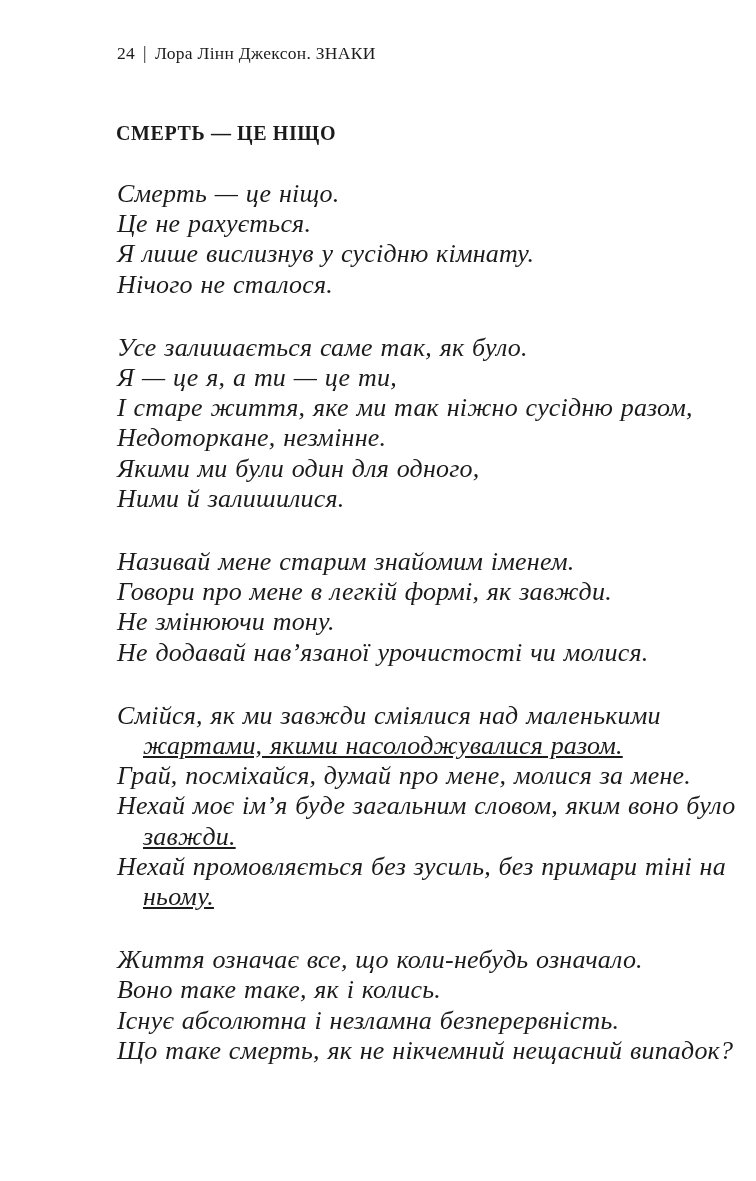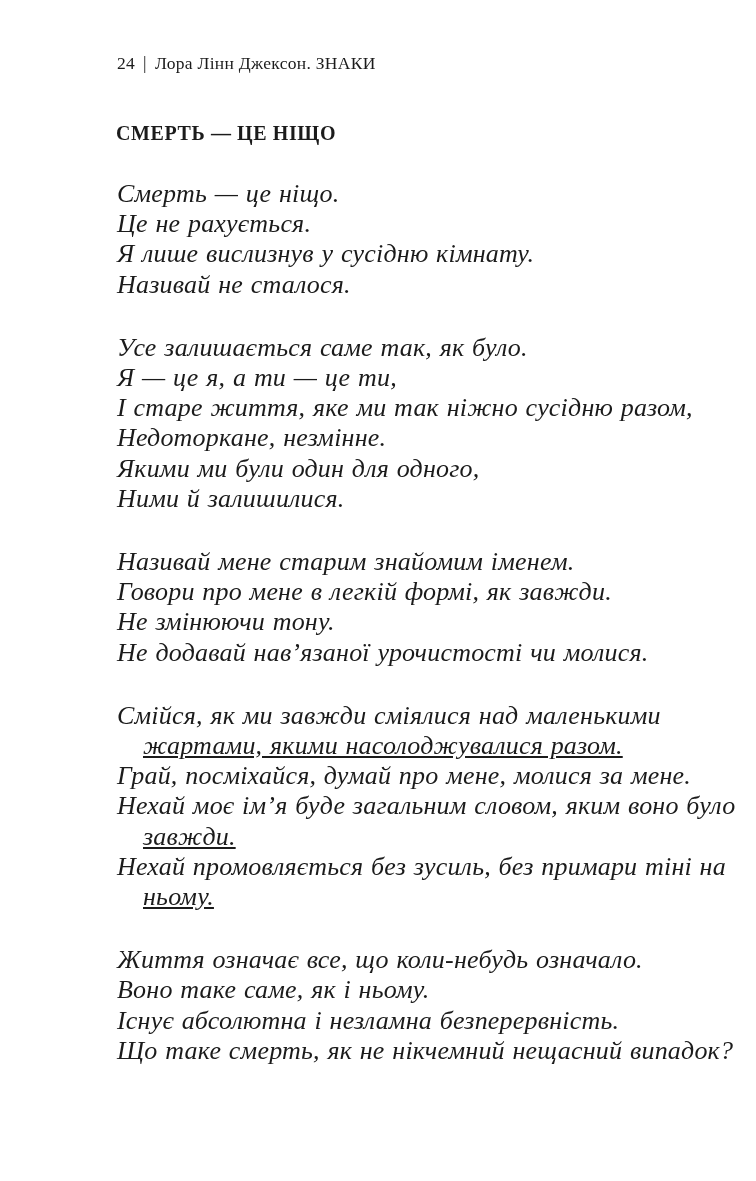--- a/index.html
+++ b/index.html
@@ -8,21 +8,21 @@
     width: 756px;
     height: 1181px;
     background: #ffffff;
     overflow: hidden;
     font-family: "Liberation Serif", serif;
     color: #1b1b1b;
   }
   .running-header {
     position: absolute;
     left: 117px;
-    top: 53px;
+    top: 43px;
     font-size: 17.5px;
     letter-spacing: 0.3px;
     white-space: nowrap;
   }
   .running-header .sep {
     display: inline-block;
     margin: 0 8px;
     font-weight: 400;
     transform: scaleY(1.05);
   }
@@ -64,21 +64,21 @@
     <span>24</span><span class="sep">|</span><span>Лора Лінн Джексон. ЗНАКИ</span>
   </div>
 
   <h1 class="poem-title">СМЕРТЬ — ЦЕ НІЩО</h1>
 
   <div class="poem-body">
       <div class="stanza">
         <p class="line">Смерть — це ніщо.</p>
         <p class="line">Це не рахується.</p>
         <p class="line">Я лише вислизнув у сусідню кімнату.</p>
-        <p class="line">Називай не сталося.</p>
+        <p class="line">Нічого не сталося.</p>
       </div>
       <div class="stanza">
         <p class="line">Усе залишається саме так, як було.</p>
         <p class="line">Я — це я, а ти — це ти,</p>
         <p class="line">І старе життя, яке ми так ніжно сусідню разом,</p>
         <p class="line">Недоторкане, незмінне.</p>
         <p class="line">Якими ми були один для одного,</p>
         <p class="line">Ними й залишилися.</p>
       </div>
       <div class="stanza">
@@ -91,19 +91,19 @@
         <p class="line">Смійся, як ми завжди сміялися над маленькими</p>
         <p class="line indent">жартами, якими насолоджувалися разом.</p>
         <p class="line">Грай, посміхайся, думай про мене, молися за мене.</p>
         <p class="line">Нехай моє ім’я буде загальним словом, яким воно було</p>
         <p class="line indent">завжди.</p>
         <p class="line">Нехай промовляється без зусиль, без примари тіні на</p>
         <p class="line indent">ньому.</p>
       </div>
       <div class="stanza">
         <p class="line">Життя означає все, що коли-небудь означало.</p>
-        <p class="line">Воно таке саме, як і ньому.</p>
+        <p class="line">Воно таке таке, як і колись.</p>
         <p class="line">Існує абсолютна і незламна безперервність.</p>
         <p class="line">Що таке смерть, як не нікчемний нещасний випадок?</p>
       </div>
     </div>
 
 </div>
 
 </body></html>

